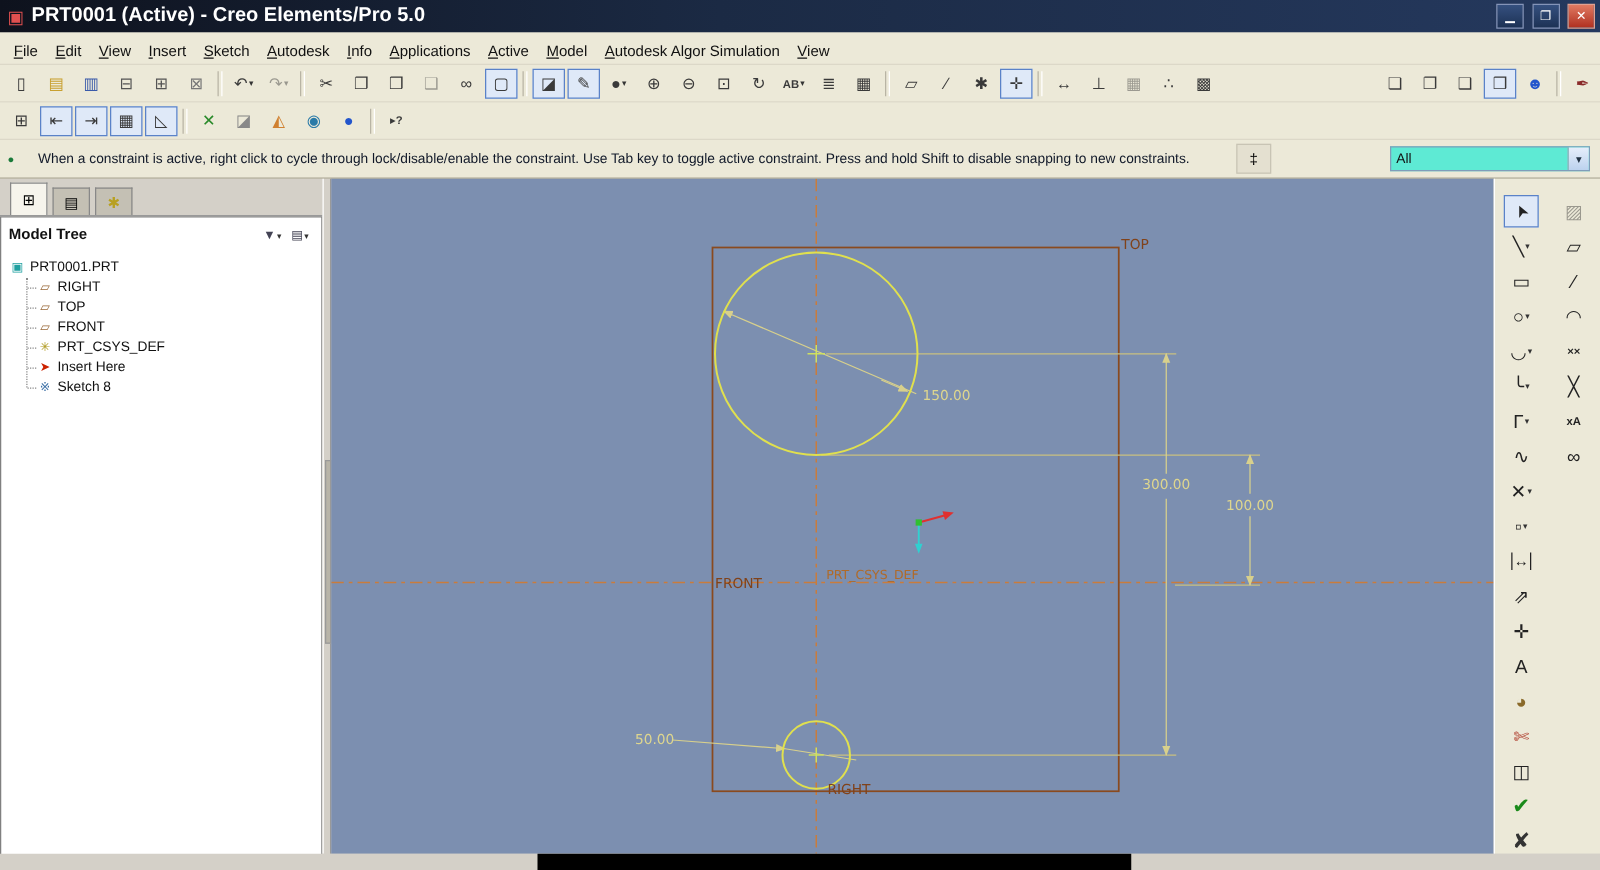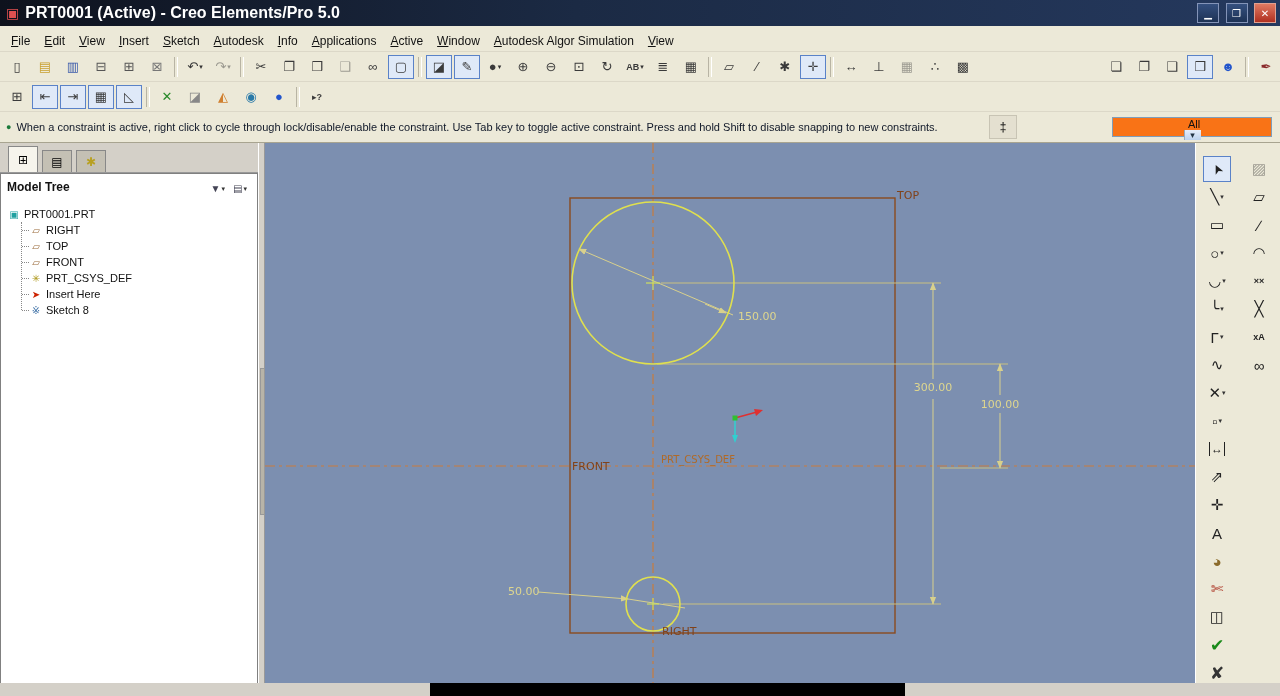--- a/index.html
+++ b/index.html
@@ -22,25 +22,25 @@
           margin:0 1px;font-size:13px;color:#3a3a3a;border:1px solid transparent;}
   .tb-btn.boxed{border:1px solid #5a82c8;background:#dfe9f8;}
   .tb-btn.dim{opacity:.45;}
   .fly{font-size:7px;color:#333;margin-left:1px;}
   .tb-sep{width:2px;height:20px;border-left:1px solid #b8b4a4;border-right:1px solid #fff;margin:0 3px;}
   .tb-sp{flex:1;}
   .txt{font-size:9px;font-weight:bold;letter-spacing:0;}
   .msgbar{height:31px;background:#ece9d8;display:flex;align-items:center;padding:0 6px;
           border-bottom:1px solid #a8a490;box-sizing:border-box;}
   .bullet{color:#1a7a3a;font-size:9px;margin-right:5px;}
-  .msgtext{font-size:11px;color:#101828;flex:1;}
+  .msgtext{font-size:11px;color:#101828;flex:1;margin-left:14px;}
   .vial{font-size:12px;border:1px solid #c8c4b4;background:#e4e0d0;width:26px;height:22px;
         display:inline-flex;align-items:center;justify-content:center;}
-  .combo{width:160px;height:20px;background:#f97316;border:1px solid #7f9db9;display:flex;
-         align-items:center;margin-left:95px;margin-right:2px;box-sizing:border-box;flex-direction:column;}
+  .combo{width:160px;height:20px;background:#5eead4;border:1px solid #7f9db9;display:flex;
+         align-items:center;margin-left:95px;margin-right:2px;box-sizing:border-box;}
   .combo-text{flex:1;font-size:11px;padding-left:4px;color:#111;}
   .combo-arrow{width:16px;height:18px;background:linear-gradient(#e6eefb,#bcd2ee);
                border-left:1px solid #99aabb;display:flex;align-items:center;justify-content:center;
                font-size:9px;color:#223344;}
   .main{position:relative;height:540px;}
   .left-tabs{position:absolute;left:0;top:0;width:258px;height:30px;background:#d4d0c8;
              display:flex;align-items:flex-end;padding:2px 0 0 8px;box-sizing:border-box;
              border-bottom:1px solid #999;}
   .ltab{width:28px;height:21px;display:flex;align-items:center;justify-content:center;font-size:12px;
         border:1px solid #888;border-bottom:none;background:#c4c0b4;margin-right:4px;}
@@ -95,21 +95,21 @@
   <div class="menubar" id="menu-items">
       <span class="menu-item">File</span>
       <span class="menu-item">Edit</span>
       <span class="menu-item">View</span>
       <span class="menu-item">Insert</span>
       <span class="menu-item">Sketch</span>
       <span class="menu-item">Autodesk</span>
       <span class="menu-item">Info</span>
       <span class="menu-item">Applications</span>
       <span class="menu-item">Active</span>
-      <span class="menu-item">Window</span>
+      <span class="menu-item">Model</span>
       <span class="menu-item">Autodesk Algor Simulation</span>
       <span class="menu-item">View</span>
     </div>
   <div class="toolbar" id="tb1">
       <span class="tb-btn">
         <span class="glyph ">▯</span>
       </span>
       <span class="tb-btn">
         <span class="glyph " style="color: rgb(200, 160, 48);">▤</span>
       </span>

